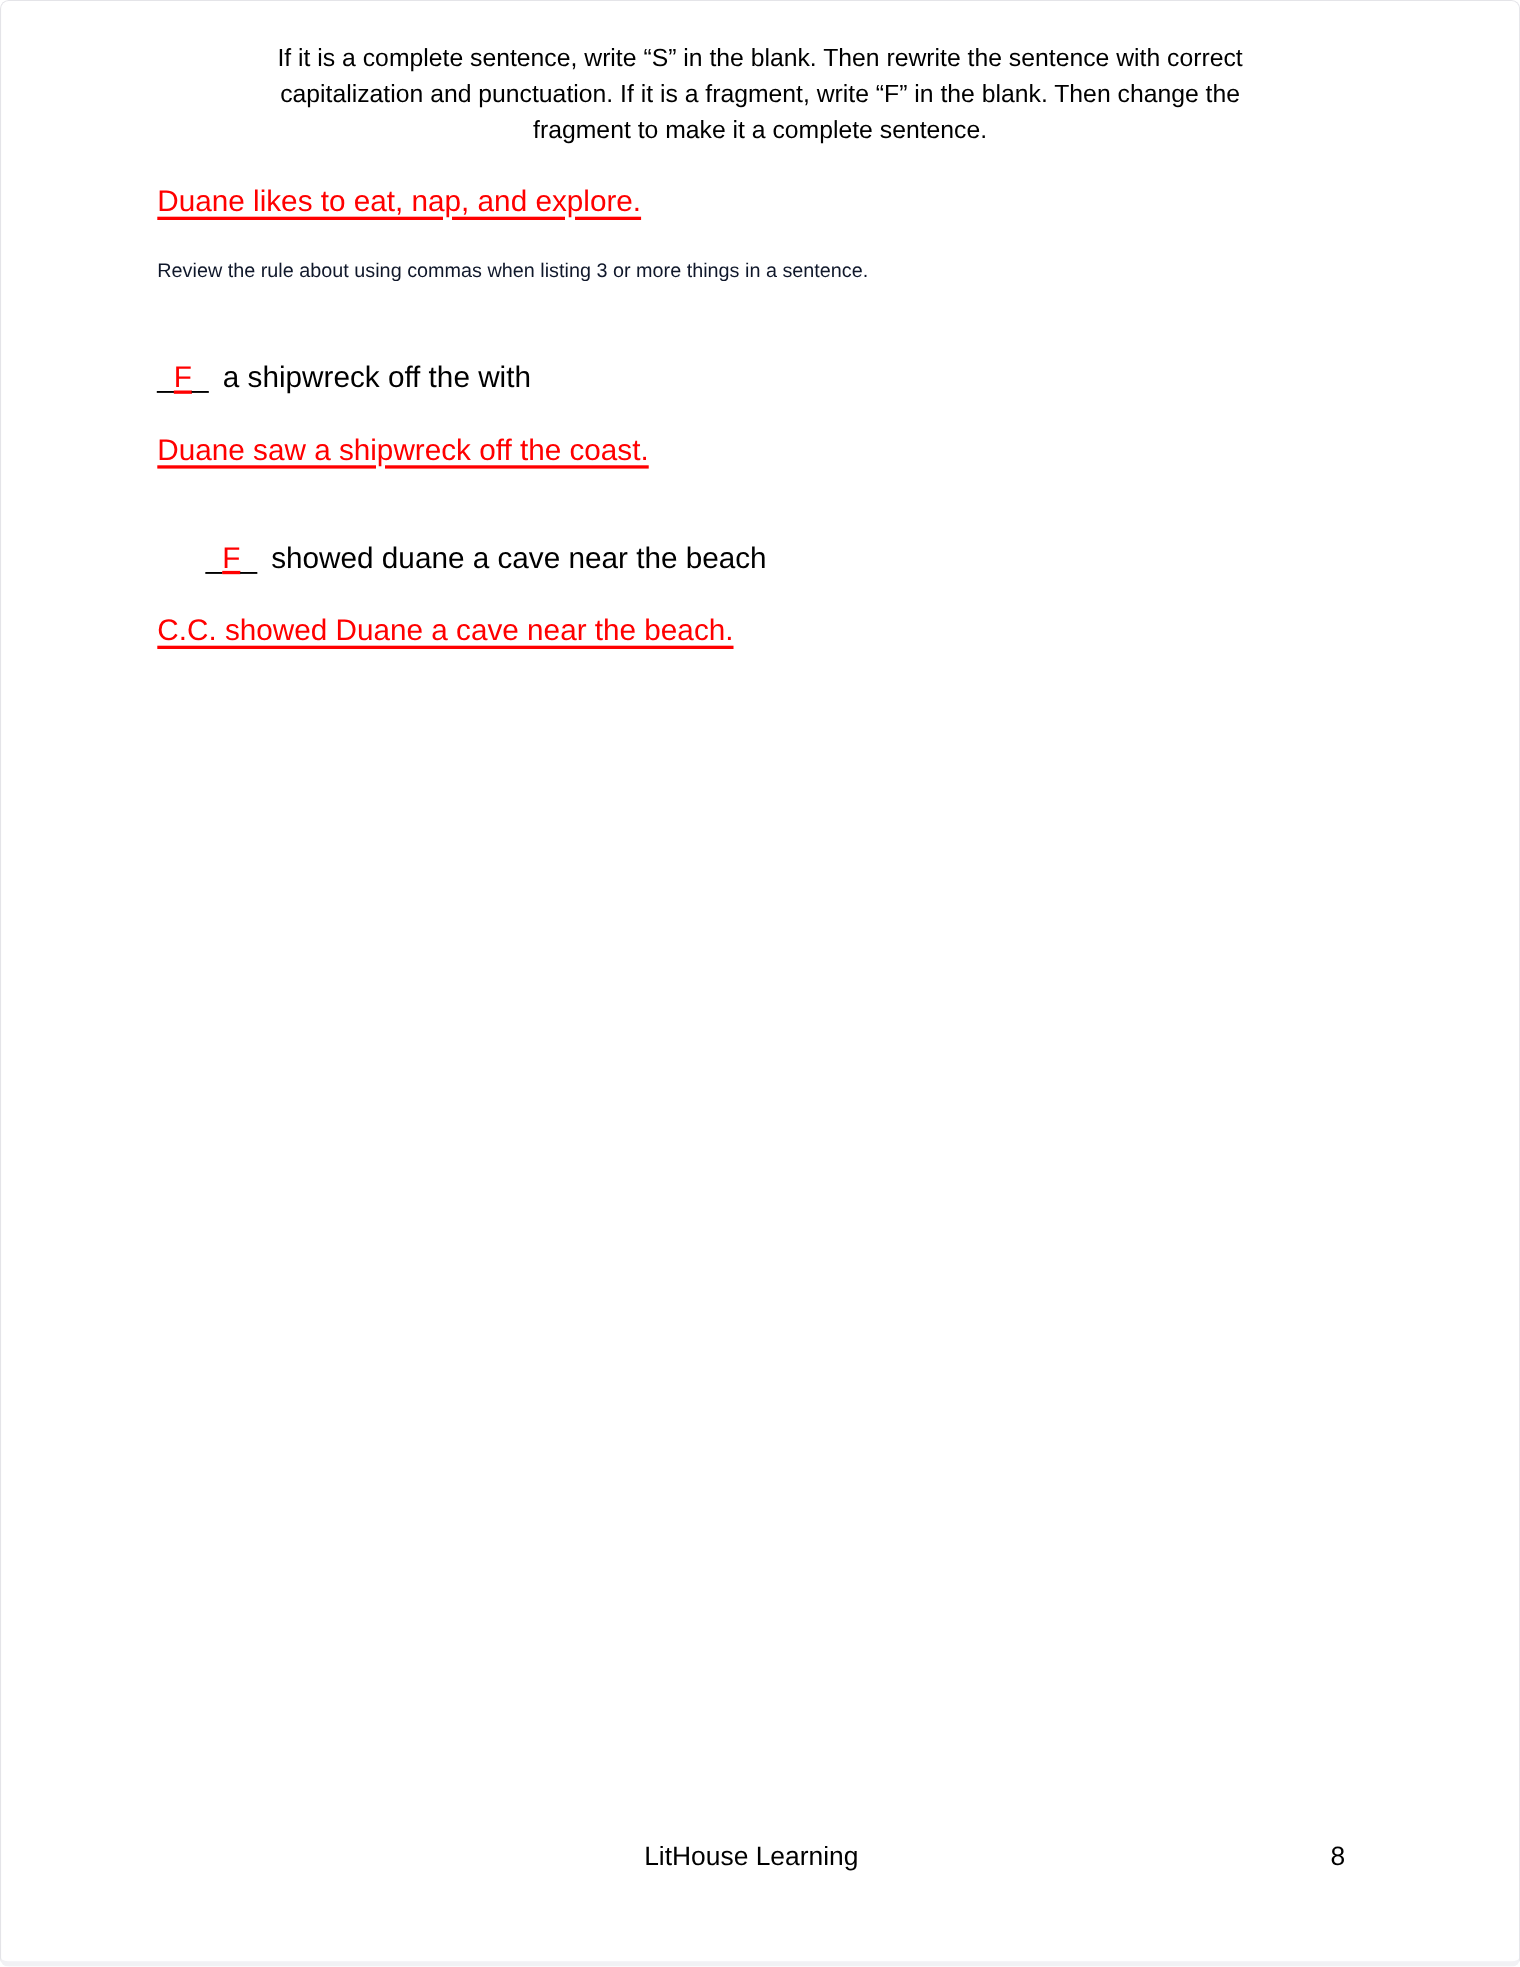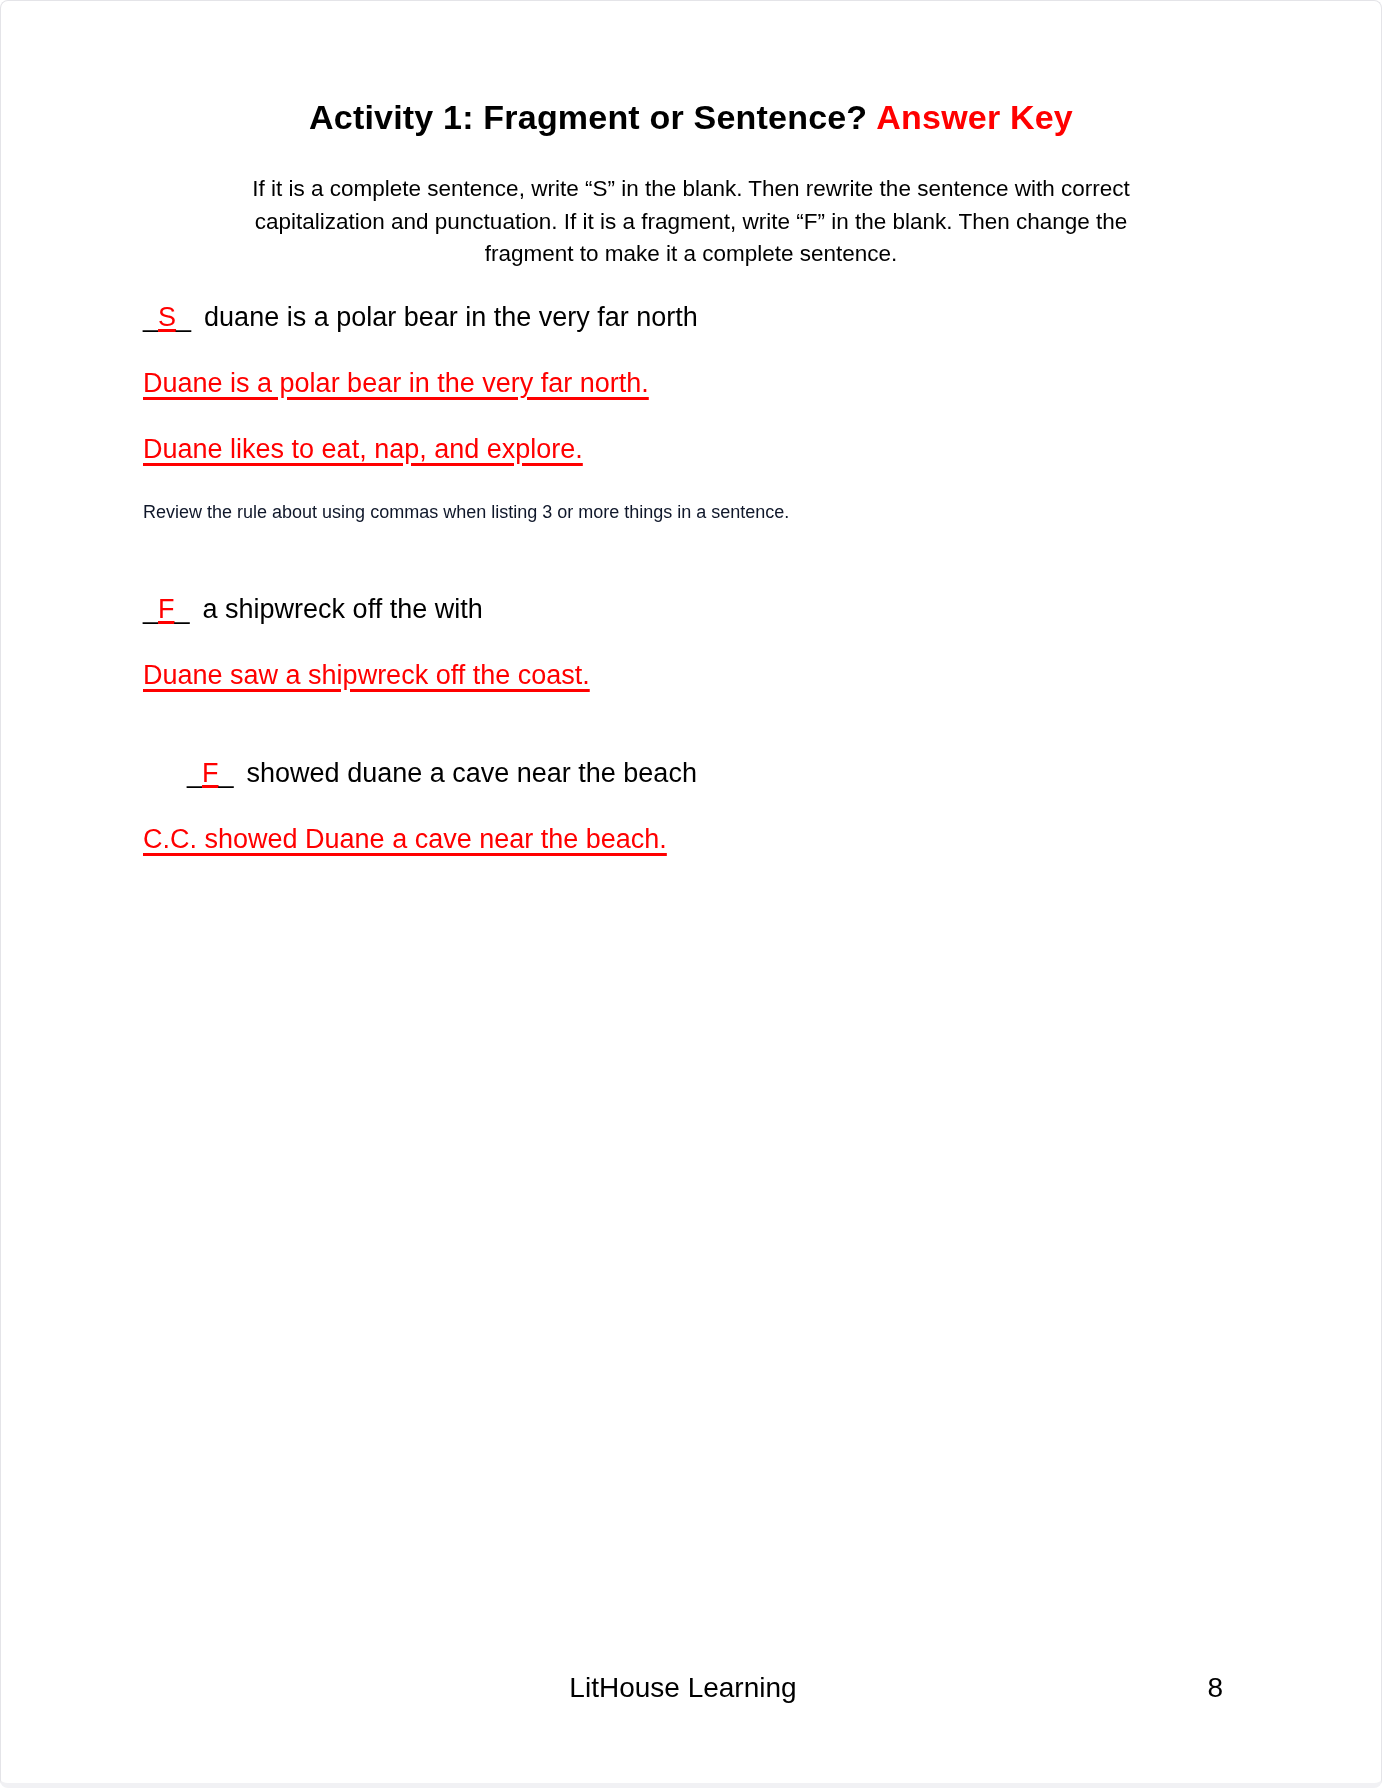--- a/index.html
+++ b/index.html
@@ -82,49 +82,44 @@
     font-size: 18px;
     line-height: 66px;
     color: #0f172a;
   }
   .footer {
     position: absolute;
     left: 142px;
     right: 158px;
     top: 1672px;
     height: 30px;
-    font-size: 28px;
+    font-size: 24px;
     line-height: 30px;
   }
   .footer-brand {
     position: absolute;
     left: 0;
     right: 0;
     text-align: center;
   }
   .footer-page-number {
     position: absolute;
     right: 0;
     top: 0;
   }
 </style>
 </head>
 <body>
 
 <div class="page">
   <div class="content">
 
-    <h1 class="title"><span>Activity 1: Fragment or Sentence?</span><span class="red red-part">Answer Key</span></h1>
 
     <p class="instructions">If it is a complete sentence, write “S” in the blank. Then rewrite the sentence with correct capitalization and punctuation. If it is a fragment, write “F” in the blank. Then change the fragment to make it a complete sentence.</p>
 
-    <div class="item item-1">
-      <p class="prompt-line"><span class="mark-group"><span class="blank">_</span><span class="mark">S</span><span class="blank">_</span></span><span class="prompt-text">duane is a polar bear in the very far north</span></p>
-      <p class="answer-line">Duane is a polar bear in the very far north.</p>
-    </div>
 
     <div class="item item-2">
       <p class="answer-line">Duane likes to eat, nap, and explore.</p>
       <p class="note">Review the rule about using commas when listing 3 or more things in a sentence.</p>
     </div>
 
     <div class="item item-3">
       <p class="prompt-line"><span class="mark-group"><span class="blank">_</span><span class="mark">F</span><span class="blank">_</span></span><span class="prompt-text">a shipwreck off the with</span></p>
       <p class="answer-line">Duane saw a shipwreck off the coast.</p>
     </div>

